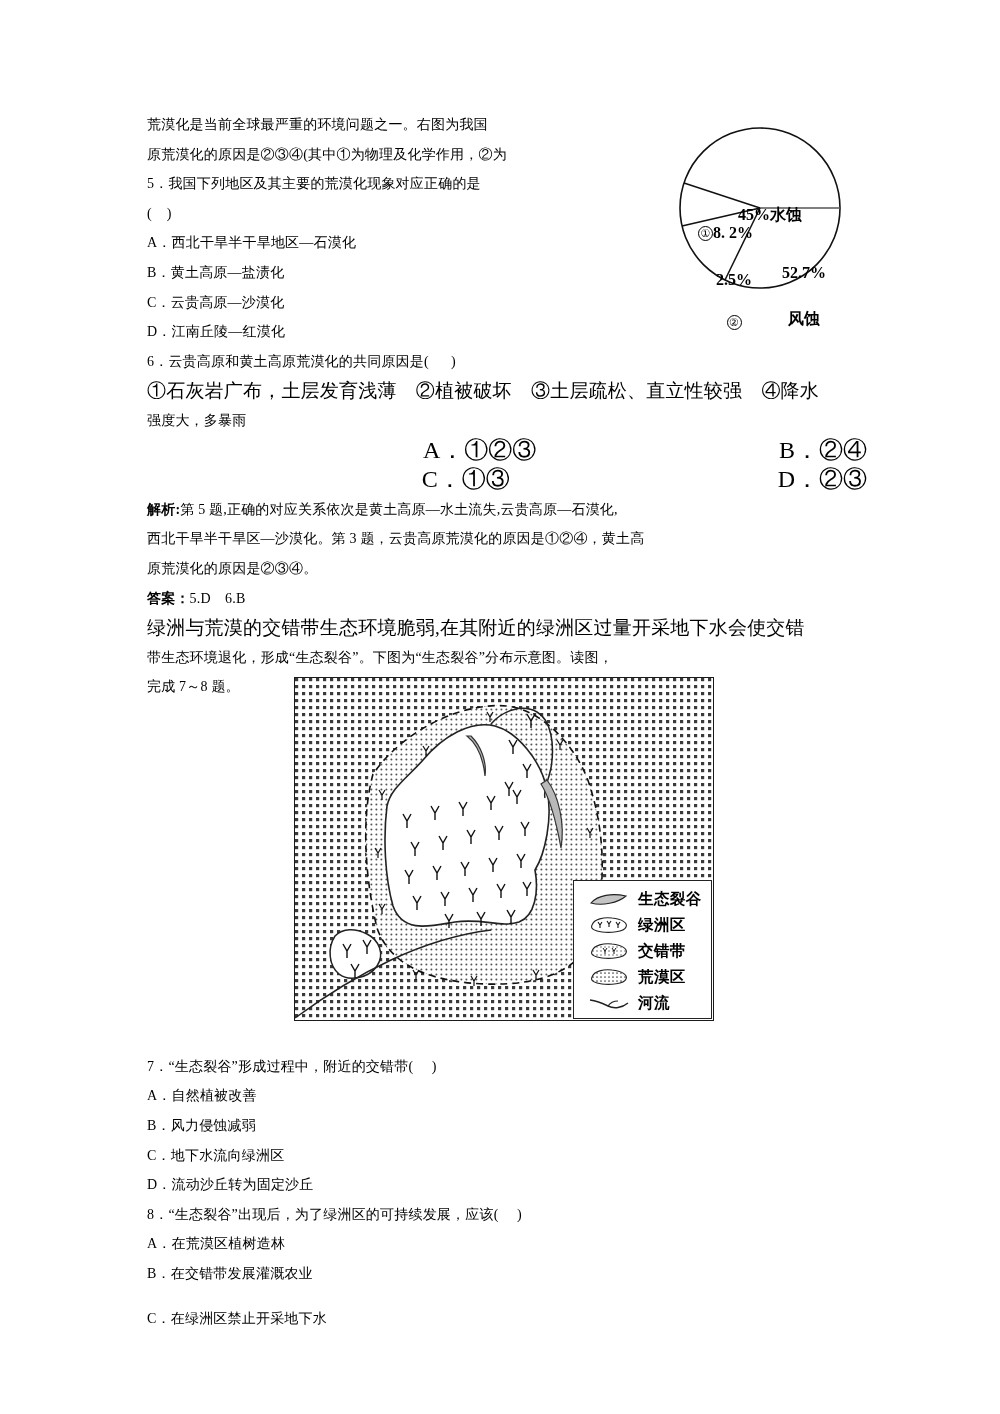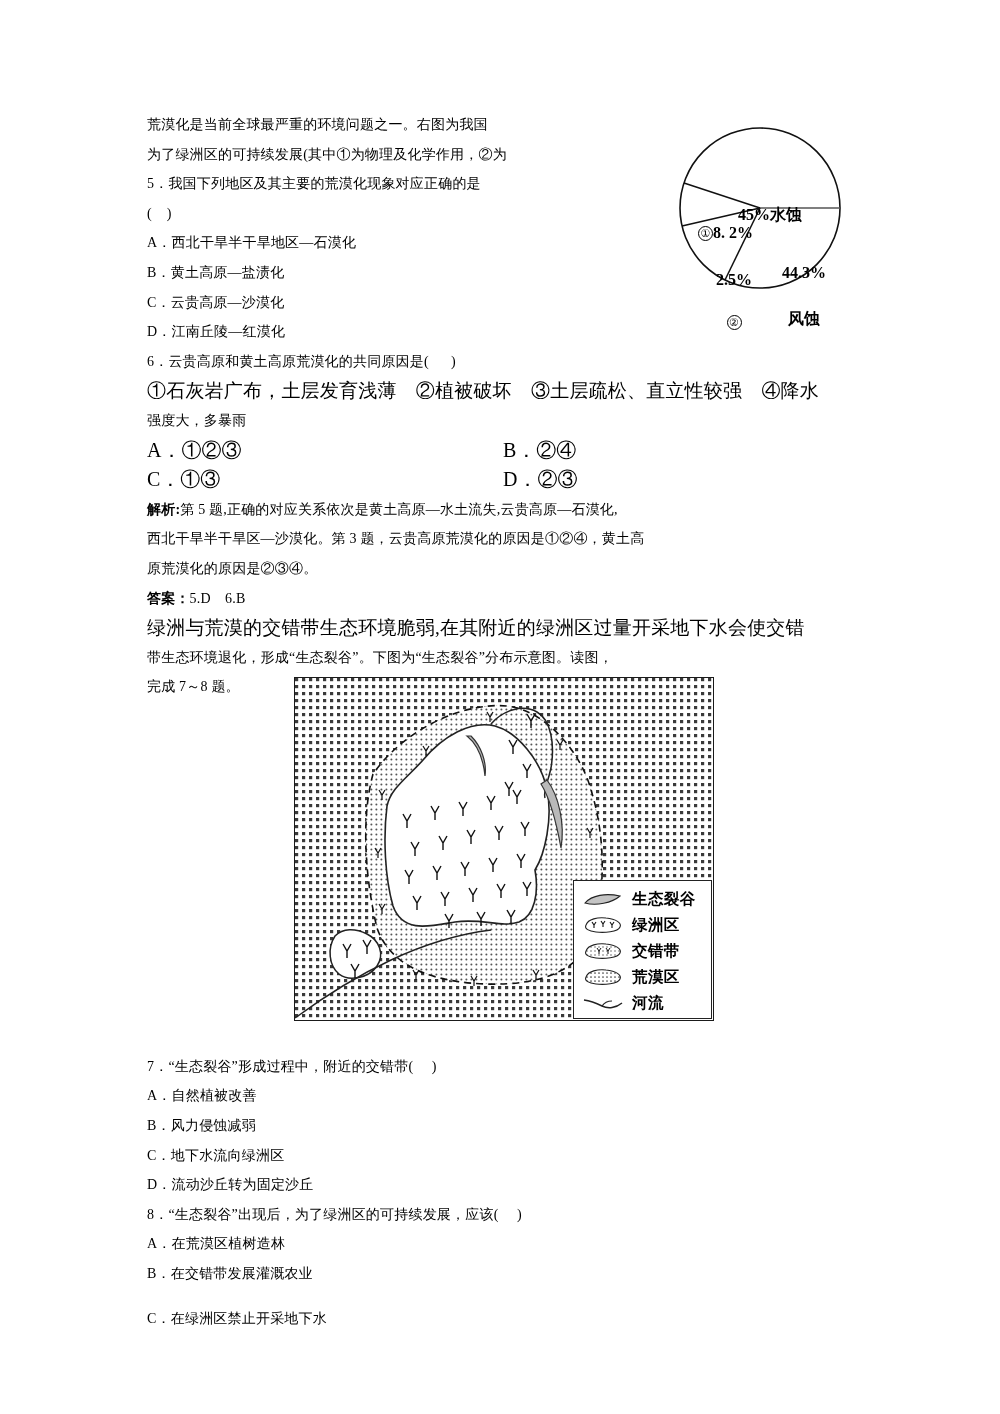--- a/index.html
+++ b/index.html
@@ -27,23 +27,24 @@
   }
   .ln {
     font-size: 14px;
     line-height: 29.6px;
     letter-spacing: 0.2px;
     white-space: pre;
   }
   .bold { font-weight: bold; }
   .opt-row {
     display: flex;
-    font-size: 20px;
+    font-size: 24px;
     line-height: 29.6px;
     white-space: pre;
+    justify-content: flex-end;
   }
   .opt-row .colA { width: 356px; }
 
   
   .pie-wrap {
     position: absolute;
     left: 672px;
     top: 126px;
     width: 180px;
     height: 166px;
@@ -88,21 +89,21 @@
     left: 0; top: 0; right: 0; bottom: 0;
   }
   .legend-box {
     position: absolute;
     right: 1px;
     bottom: 1px;
     width: 139px;
     height: 139px;
     background: #ffffff;
     border: 1.5px solid #222;
-    padding: 5px 4px 0 6px;
+    padding: 5px 4px 0 12px;
   }
   .legend-row {
     display: flex;
     align-items: center;
     height: 26px;
   }
   .legend-sym {
     width: 46px;
     height: 22px;
     flex: 0 0 46px;
@@ -132,36 +133,36 @@
       <line x1="88" y1="82" x2="168" y2="82" stroke="#555555" stroke-width="1.4"></line>
 
       <line x1="88" y1="82" x2="12" y2="57" stroke="#111111" stroke-width="1.5"></line>
 
       <line x1="88" y1="82" x2="10" y2="100" stroke="#111111" stroke-width="1.5"></line>
 
       <line x1="88" y1="82" x2="53" y2="154" stroke="#111111" stroke-width="1.5"></line>
     </svg>
     <div class="pie-label" id="pl-water">45%水蚀</div>
     <div class="pie-label" id="pl-wind">
-      <span>44.3%</span><br>
+      <span>52.7%</span><br>
       <span>风蚀</span>
     </div>
     <div class="pie-label" id="pl-one">
       <span class="circ">①</span><span>8. 2%</span>
     </div>
     <div class="pie-label" id="pl-two">
       <span>2.5%</span><br>
       <span class="circ">②</span>
     </div>
   </div>
 
   <div class="content">
 
     <div class="ln" style="width:516px">荒漠化是当前全球最严重的环境问题之一。右图为我国</div>
-    <div class="ln" style="width:516px">为了绿洲区的可持续发展(其中①为物理及化学作用，②为</div>
+    <div class="ln" style="width:516px">原荒漠化的原因是②③④(其中①为物理及化学作用，②为</div>
 
     <div class="ln" style="width:540px">5．我国下列地区及其主要的荒漠化现象对应正确的是</div>
     <div class="ln">(    )</div>
     <div class="ln">A．西北干旱半干旱地区—石漠化</div>
     <div class="ln">B．黄土高原—盐渍化</div>
     <div class="ln">C．云贵高原—沙漠化</div>
     <div class="ln">D．江南丘陵—红漠化</div>
 
     <div class="ln">6．云贵高原和黄土高原荒漠化的共同原因是(      )</div>
     <div class="ln" style="font-size:19px">①石灰岩广布，土层发育浅薄　②植被破坏　③土层疏松、直立性较强　④降水</div>

